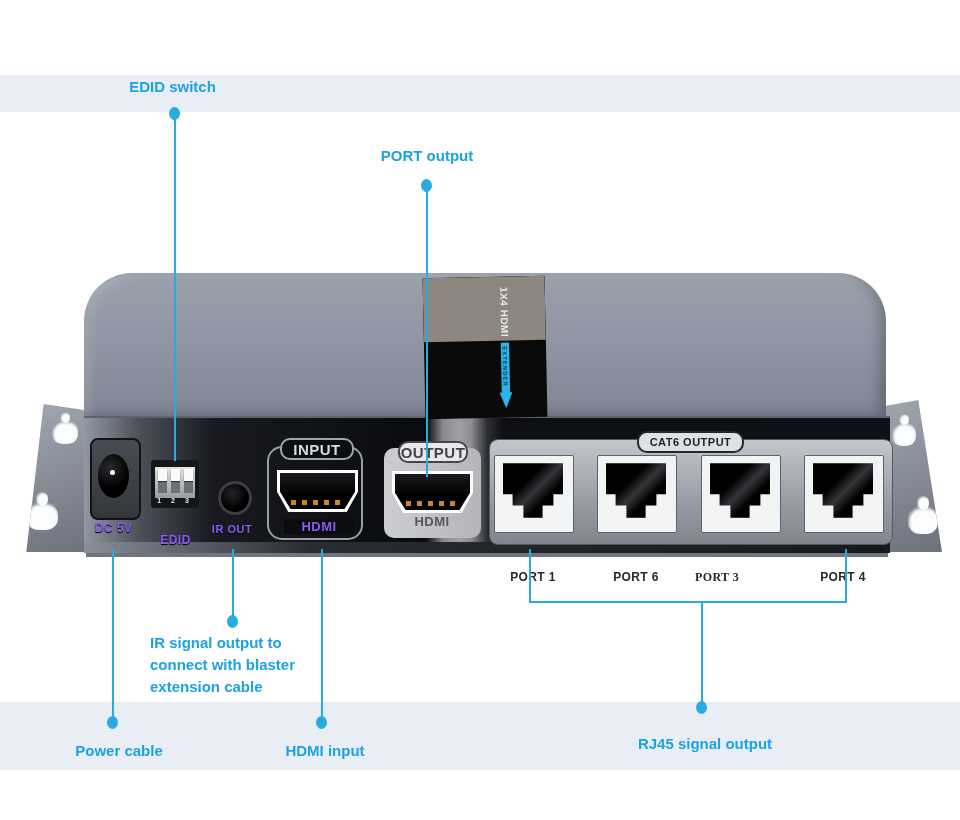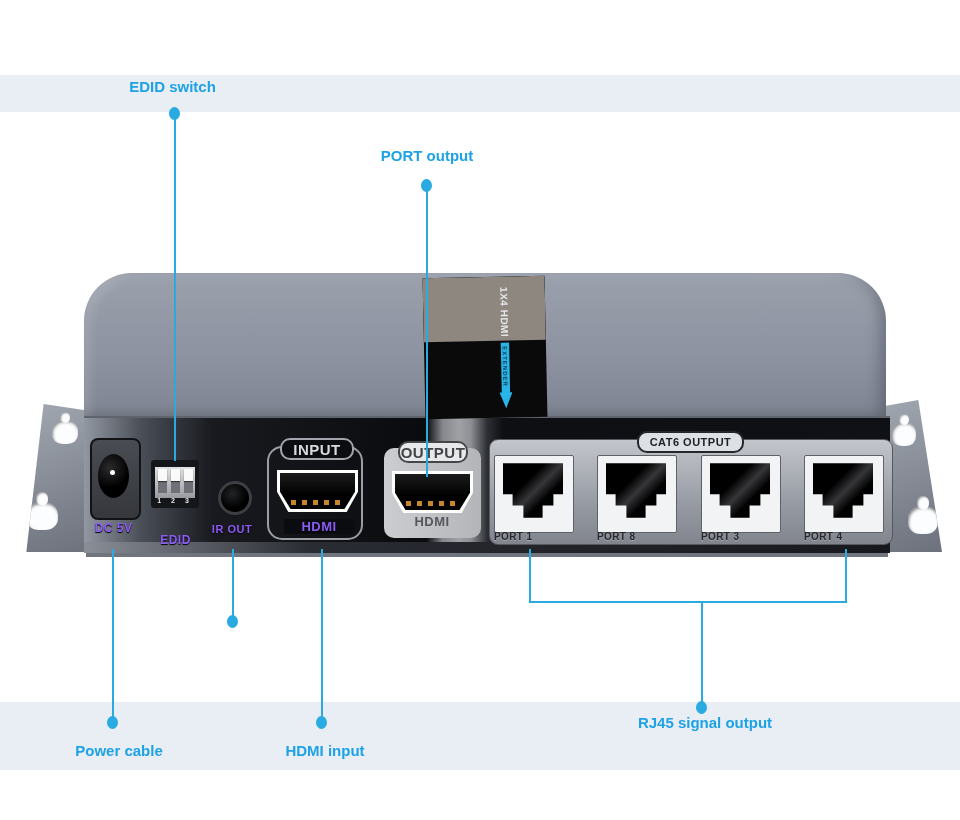--- a/index.html
+++ b/index.html
@@ -83,22 +83,22 @@
   #cat6plate{position:absolute;left:489px;top:439px;width:402px;height:104px;z-index:3;border-radius:9px;
           border:1px solid #55585f;
           background:linear-gradient(180deg,#c3c6cc 0%,#979ba3 60%,#82858d 100%);}
   #pill-cat6{left:637px;top:431px;width:103px;height:18px;border:2px solid #26272b;color:#1f2024;
           background:#dde0e4;font-size:11px;}
   .rport{position:absolute;top:455px;width:78px;height:76px;z-index:4;background:#f2f3f4;
           border:1px solid #5e6167;border-radius:2px;}
   .rj45{position:absolute;left:8px;top:6px;width:60px;height:62px;
           background:linear-gradient(135deg,#000 35%,#36363a 50%,#000 65%);
           clip-path:polygon(0 2%,100% 2%,100% 52%,84% 52%,84% 70%,66% 70%,66% 90%,34% 90%,34% 70%,16% 70%,16% 52%,0 52%);}
-  .portlabel{position:absolute;z-index:4;width:78px;color:#26282d;
-          font-size:10px;font-weight:bold;letter-spacing:.4px;text-shadow:0 1px 0 rgba(255,255,255,.25);}
+  .portlabel{position:absolute;z-index:4;width:78px;text-align:center;color:#26282d;
+          font-size:12px;font-weight:bold;letter-spacing:.4px;text-shadow:0 1px 0 rgba(255,255,255,.25);margin-top:39px;}
 </style>
 </head>
 <body>
 
 <div id="stage">
 
   <div class="band" style="top:75px;height:37px;"></div>
   <div class="band" style="top:702px;height:68px;"></div>
 
   <div class="ear" style="left:22px;top:404px;width:72px;height:148px;clip-path:polygon(30% 0,100% 5%,100% 100%,6% 100%);">
@@ -176,22 +176,22 @@
       <div class="rj45"></div>
     </div>
   <div class="rport" style="left:701px;">
       <div class="rj45"></div>
     </div>
   <div class="rport" style="left:804px;">
       <div class="rj45"></div>
     </div>
 
   <div class="portlabel" style="left:494px;top:531px;">PORT 1</div>
-  <div class="portlabel" style="left:597px;top:531px;">PORT 8</div>
-  <div class="portlabel" style="left:701px;top:531px;">PORT 3</div>
+  <div class="portlabel" style="left:597px;top:531px;">PORT 6</div>
+  <div class="portlabel" style="left:678px;top:531px;font-family:Liberation Serif, serif;">PORT 3</div>
   <div class="portlabel" style="left:804px;top:531px;">PORT 4</div>
 
   <div class="cl" style="left:174px;top:115px;width:2px;height:346px;"></div>
   <div class="dot" style="left:169px;top:107px;"></div>
 
   <div class="cl" style="left:426px;top:187px;width:2px;height:290px;"></div>
   <div class="dot" style="left:421px;top:179px;"></div>
 
   <div class="cl" style="left:112px;top:549px;width:2px;height:168px;"></div>
   <div class="dot" style="left:107px;top:716px;"></div>
@@ -203,17 +203,20 @@
   <div class="dot" style="left:316px;top:716px;"></div>
 
   <div class="cl" style="left:529px;top:549px;width:2px;height:53px;"></div>
   <div class="cl" style="left:845px;top:549px;width:2px;height:53px;"></div>
   <div class="cl" style="left:529px;top:601px;width:318px;height:2px;"></div>
   <div class="cl" style="left:701px;top:601px;width:2px;height:102px;"></div>
   <div class="dot" style="left:696px;top:701px;"></div>
 
   <div class="cap center" style="left:90px;top:78px;width:165px;">EDID switch</div>
   <div class="cap center" style="left:347px;top:147px;width:160px;">PORT output</div>
+  <div class="cap note" style="left:150px;top:632px;width:190px;font-size:15px;">IR signal output to
+connect with blaster
+extension cable</div>
   <div class="cap center" style="left:49px;top:742px;width:140px;">Power cable</div>
   <div class="cap center" style="left:255px;top:742px;width:140px;">HDMI input</div>
-  <div class="cap center" style="left:625px;top:714px;width:160px;">RJ45 signal output</div>
+  <div class="cap center" style="left:625px;top:735px;width:160px;">RJ45 signal output</div>
 
 </div>
 
 </body></html>

